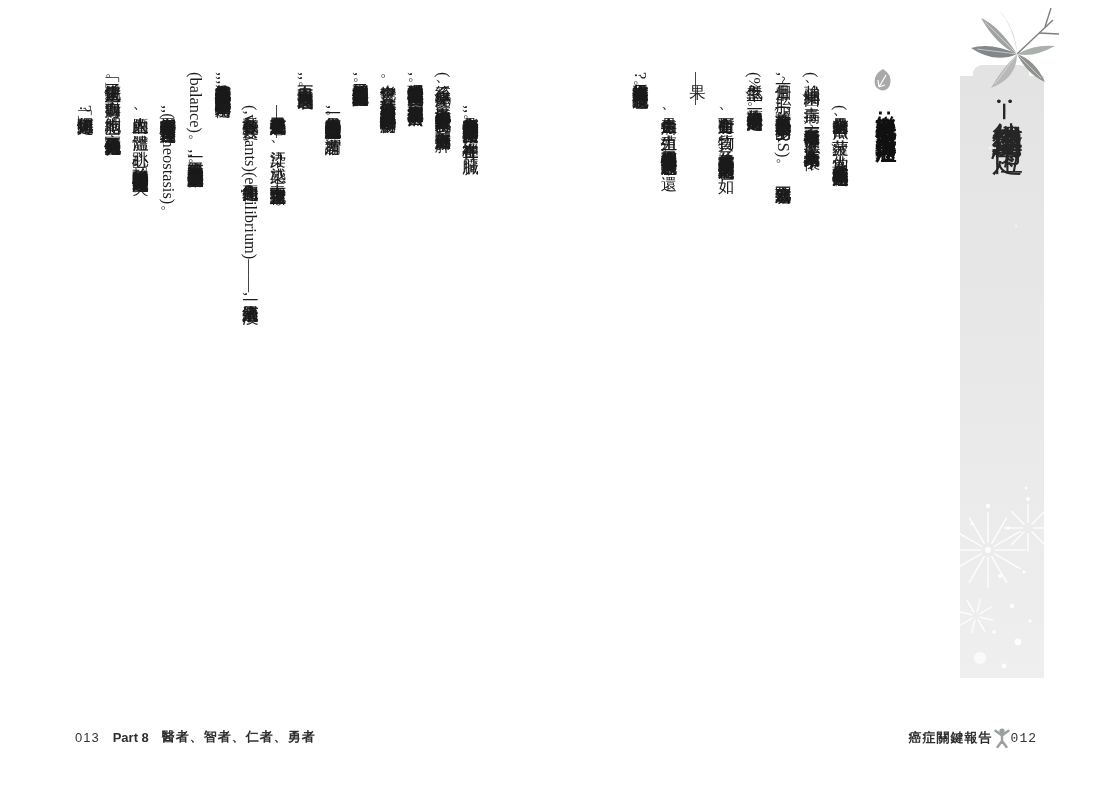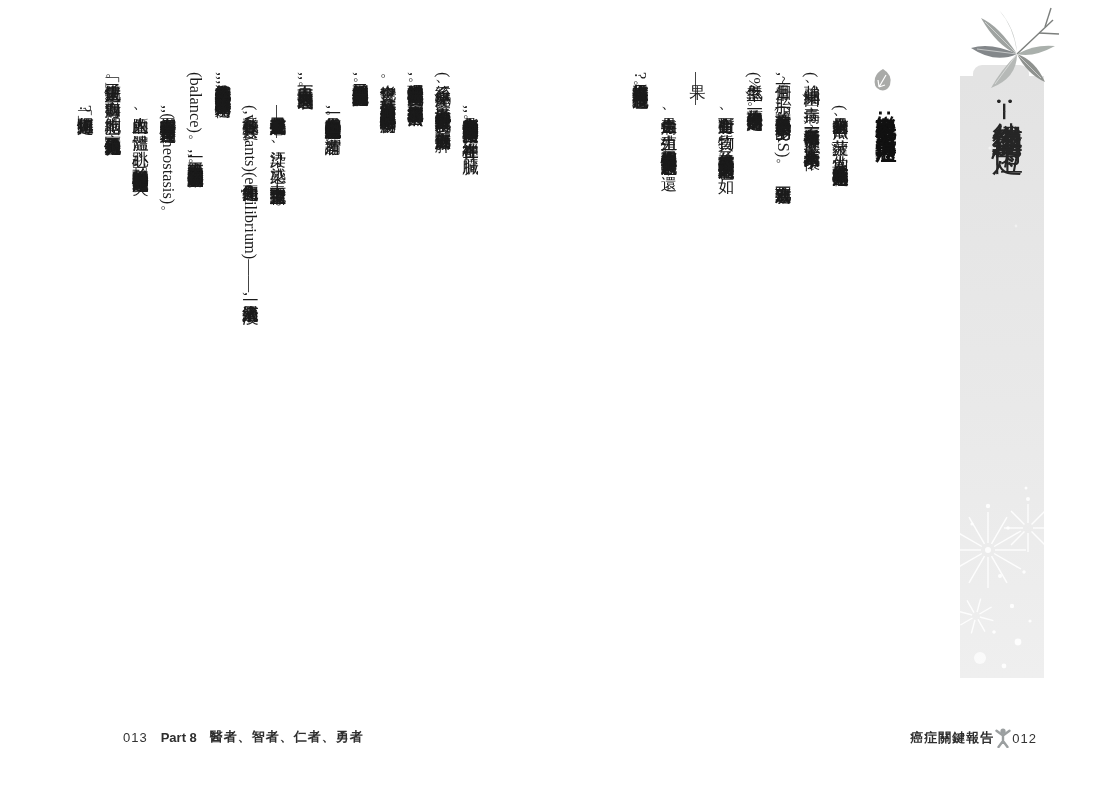--- a/index.html
+++ b/index.html
@@ -45,24 +45,24 @@
     font-size:16.4px;color:#1b1b1b;
   }
   .vbody-right{right:265px;line-height:28.6px;}
   .vbody-left{right:75px;line-height:27.5px;}
   .vbody .vline{white-space:nowrap;}
   .vbody .indent{text-indent:2em;}
 
   
   .footer{
     position:absolute;top:728px;display:flex;align-items:center;
-    font-family:"Liberation Sans","DejaVu Sans",sans-serif;font-size:13px;color:#2e2e2e;margin-left:48px;
+    font-family:"Liberation Sans","DejaVu Sans",sans-serif;font-size:13px;color:#2e2e2e;
   }
   .footer-left{left:75px;gap:13px;}
-  .footer-right{right:82px;}
+  .footer-right{right:82px;font-family:Liberation Mono, monospace;}
   .footer .zh{font-weight:700;letter-spacing:1px;}
   .footer .num{letter-spacing:1px;color:#333;}
   .footer .part{font-weight:600;}
   .person-icon{display:inline-block;}
 </style>
 </head>
 <body>
 
 <div class="canvas">
 

